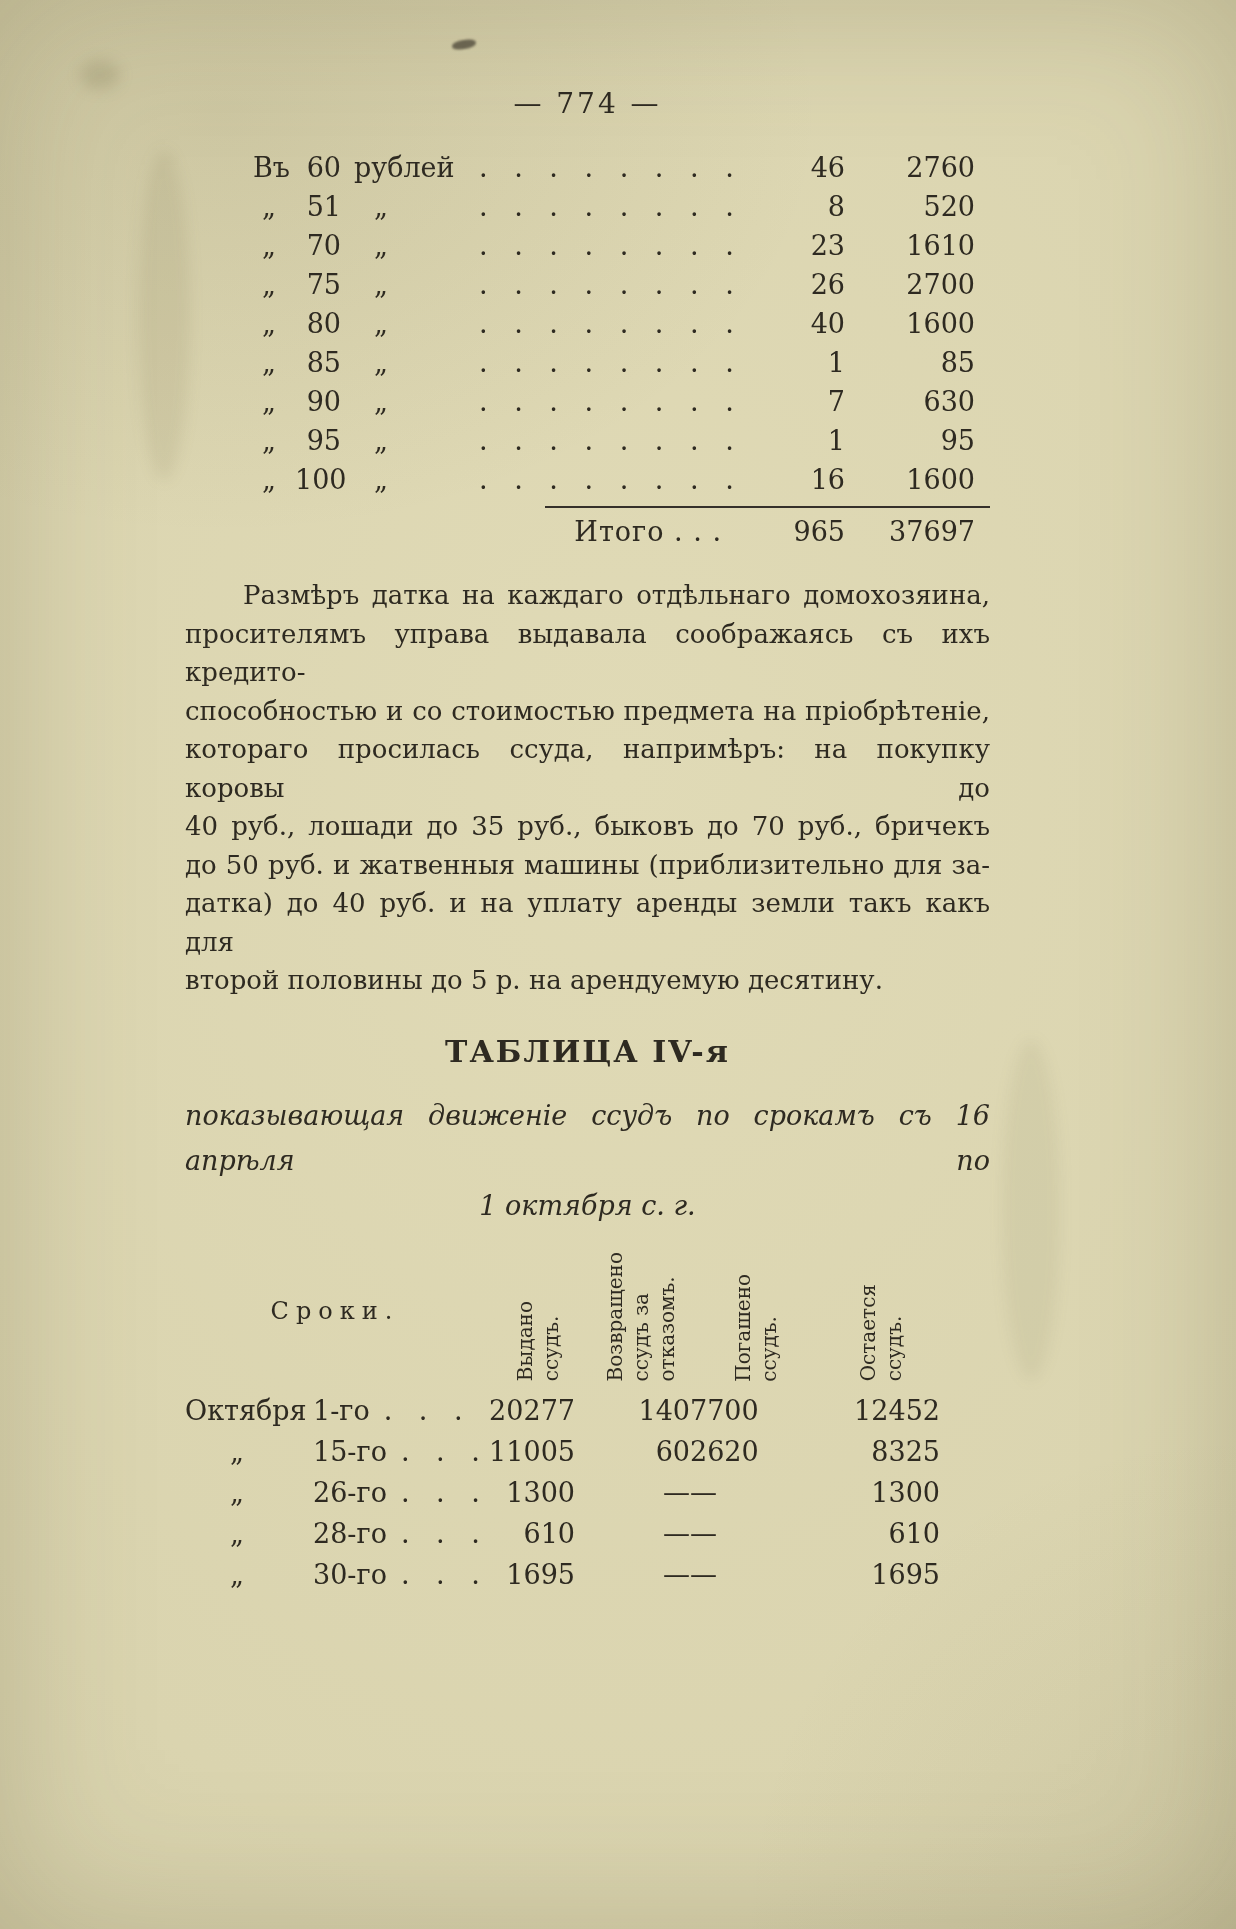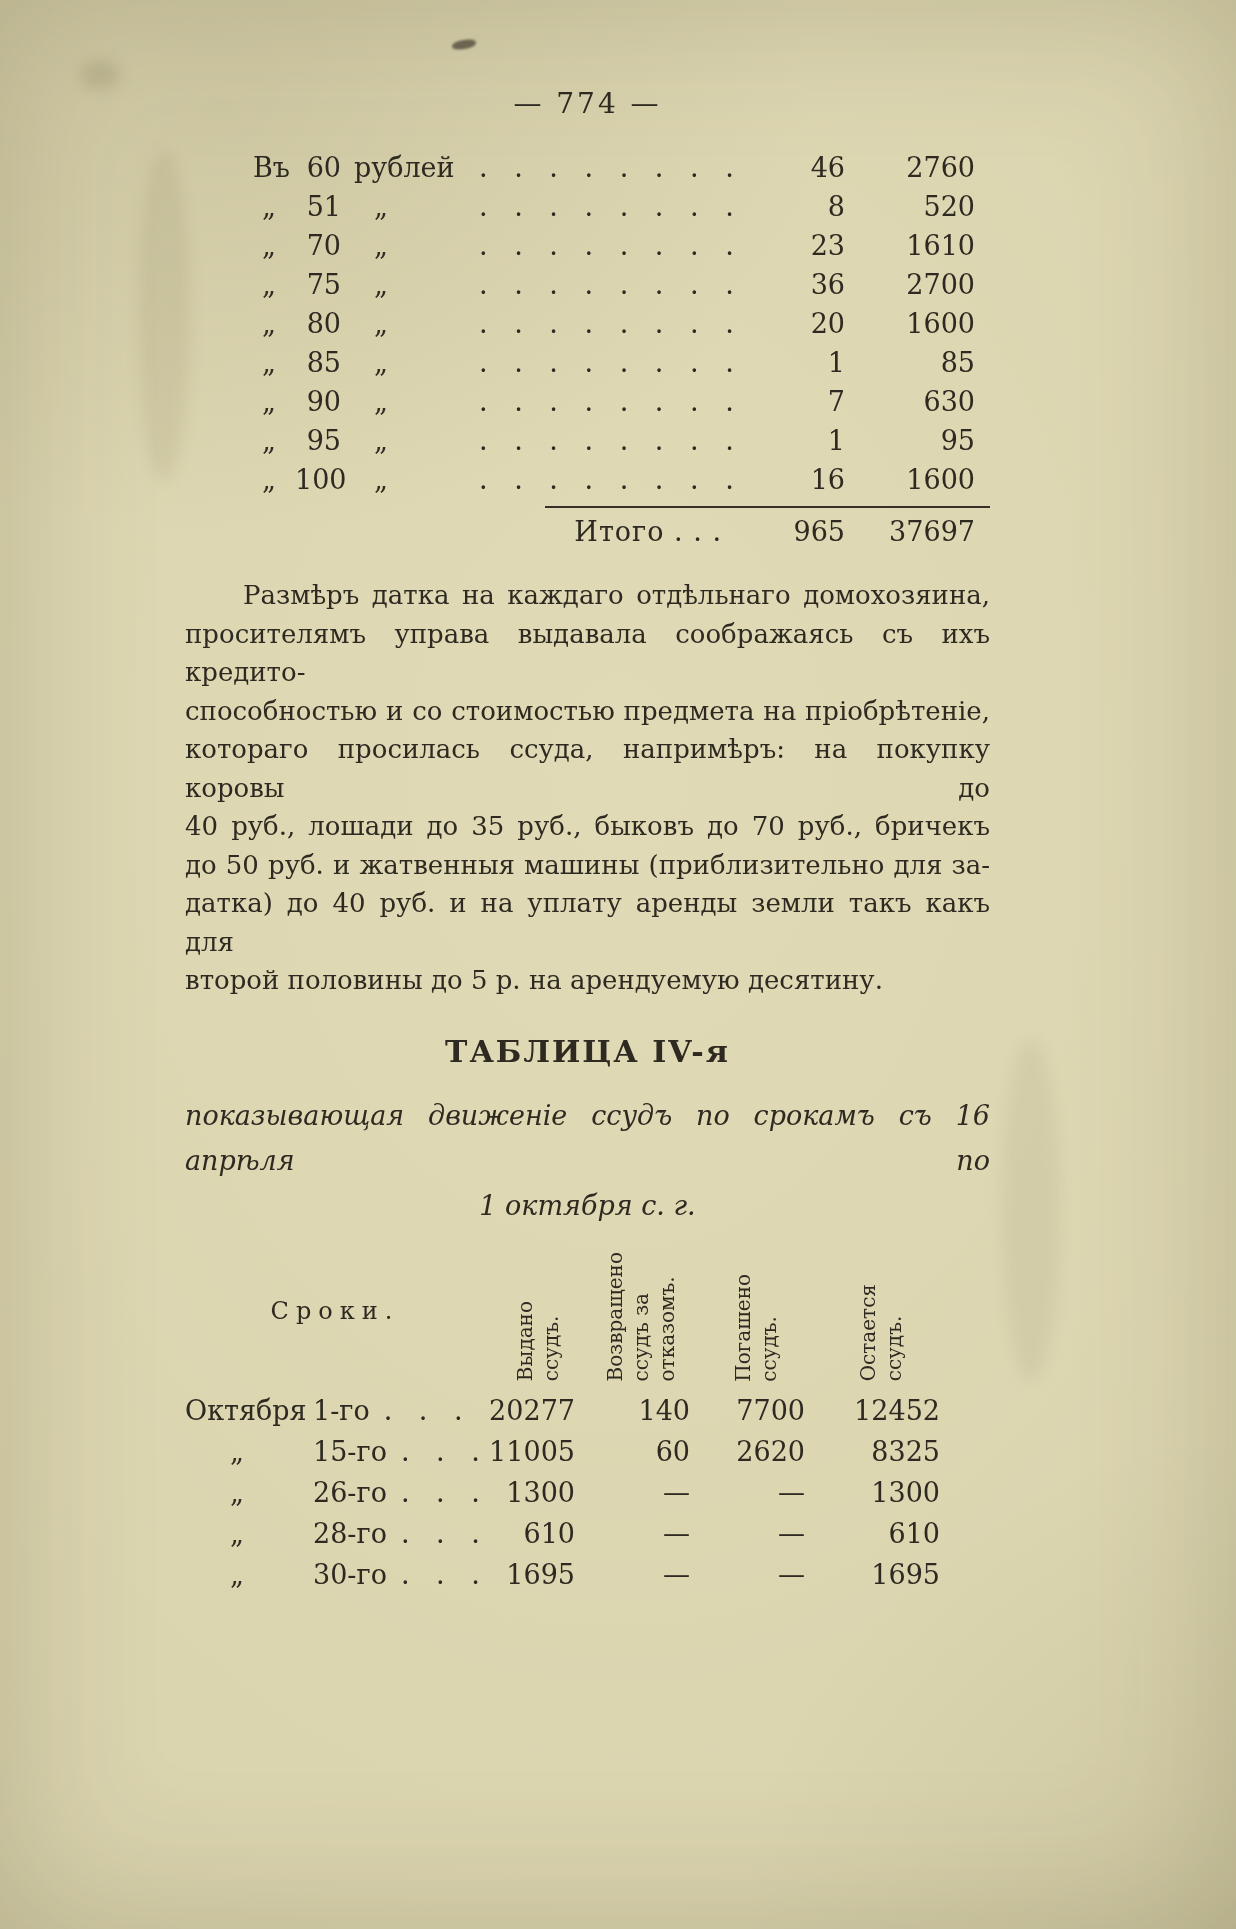--- a/index.html
+++ b/index.html
@@ -72,21 +72,21 @@
     font-size: 20px; line-height: 1.3; position: relative; left: 8px; }
 
   .t4-body { margin-top: 8px; }
   .t4-row { display: flex; align-items: baseline; height: 41px; line-height: 41px; font-size: 27px; }
   .t4-date { width: 300px; flex: none; display: flex; align-items: baseline; }
   .t4-prefix { width: 128px; flex: none; }
   .t4-row + .t4-row .t4-prefix { padding-left: 45px; }
   .t4-dots { flex: 1; overflow: hidden; white-space: nowrap; letter-spacing: 9px; margin-left: 14px; }
   .t4-c1 { width: 90px; flex: none; text-align: right; }
   .t4-c2 { width: 115px; flex: none; text-align: right; }
-  .t4-c3 { width: 115px; flex: none; text-align: right; }
+  .t4-c3 { width: 115px; flex: none; }
   .t4-c4 { width: 135px; flex: none; text-align: right; }
 </style>
 </head>
 <body>
 
 <div class="paper">
   <div class="stain s1"></div>
   <div class="stain s2"></div>
   <div class="stain s3"></div>
   <div class="mark-top"></div>
@@ -122,30 +122,30 @@
         <span class="lc-dots">. . . . . . . . . . . . .</span>
         <span class="lc-count">23</span>
         <span class="lc-sum">1610</span>
       </div>
 
       <div class="loan-row">
         <span class="lc-prefix">„</span>
         <span class="lc-amount">75</span>
         <span class="lc-unit">„</span>
         <span class="lc-dots">. . . . . . . . . . . . .</span>
-        <span class="lc-count">36</span>
+        <span class="lc-count">26</span>
         <span class="lc-sum">2700</span>
       </div>
 
       <div class="loan-row">
         <span class="lc-prefix">„</span>
         <span class="lc-amount">80</span>
         <span class="lc-unit">„</span>
         <span class="lc-dots">. . . . . . . . . . . . .</span>
-        <span class="lc-count">20</span>
+        <span class="lc-count">40</span>
         <span class="lc-sum">1600</span>
       </div>
 
       <div class="loan-row">
         <span class="lc-prefix">„</span>
         <span class="lc-amount">85</span>
         <span class="lc-unit">„</span>
         <span class="lc-dots">. . . . . . . . . . . .</span>
         <span class="lc-count">1</span>
         <span class="lc-sum">85</span>

